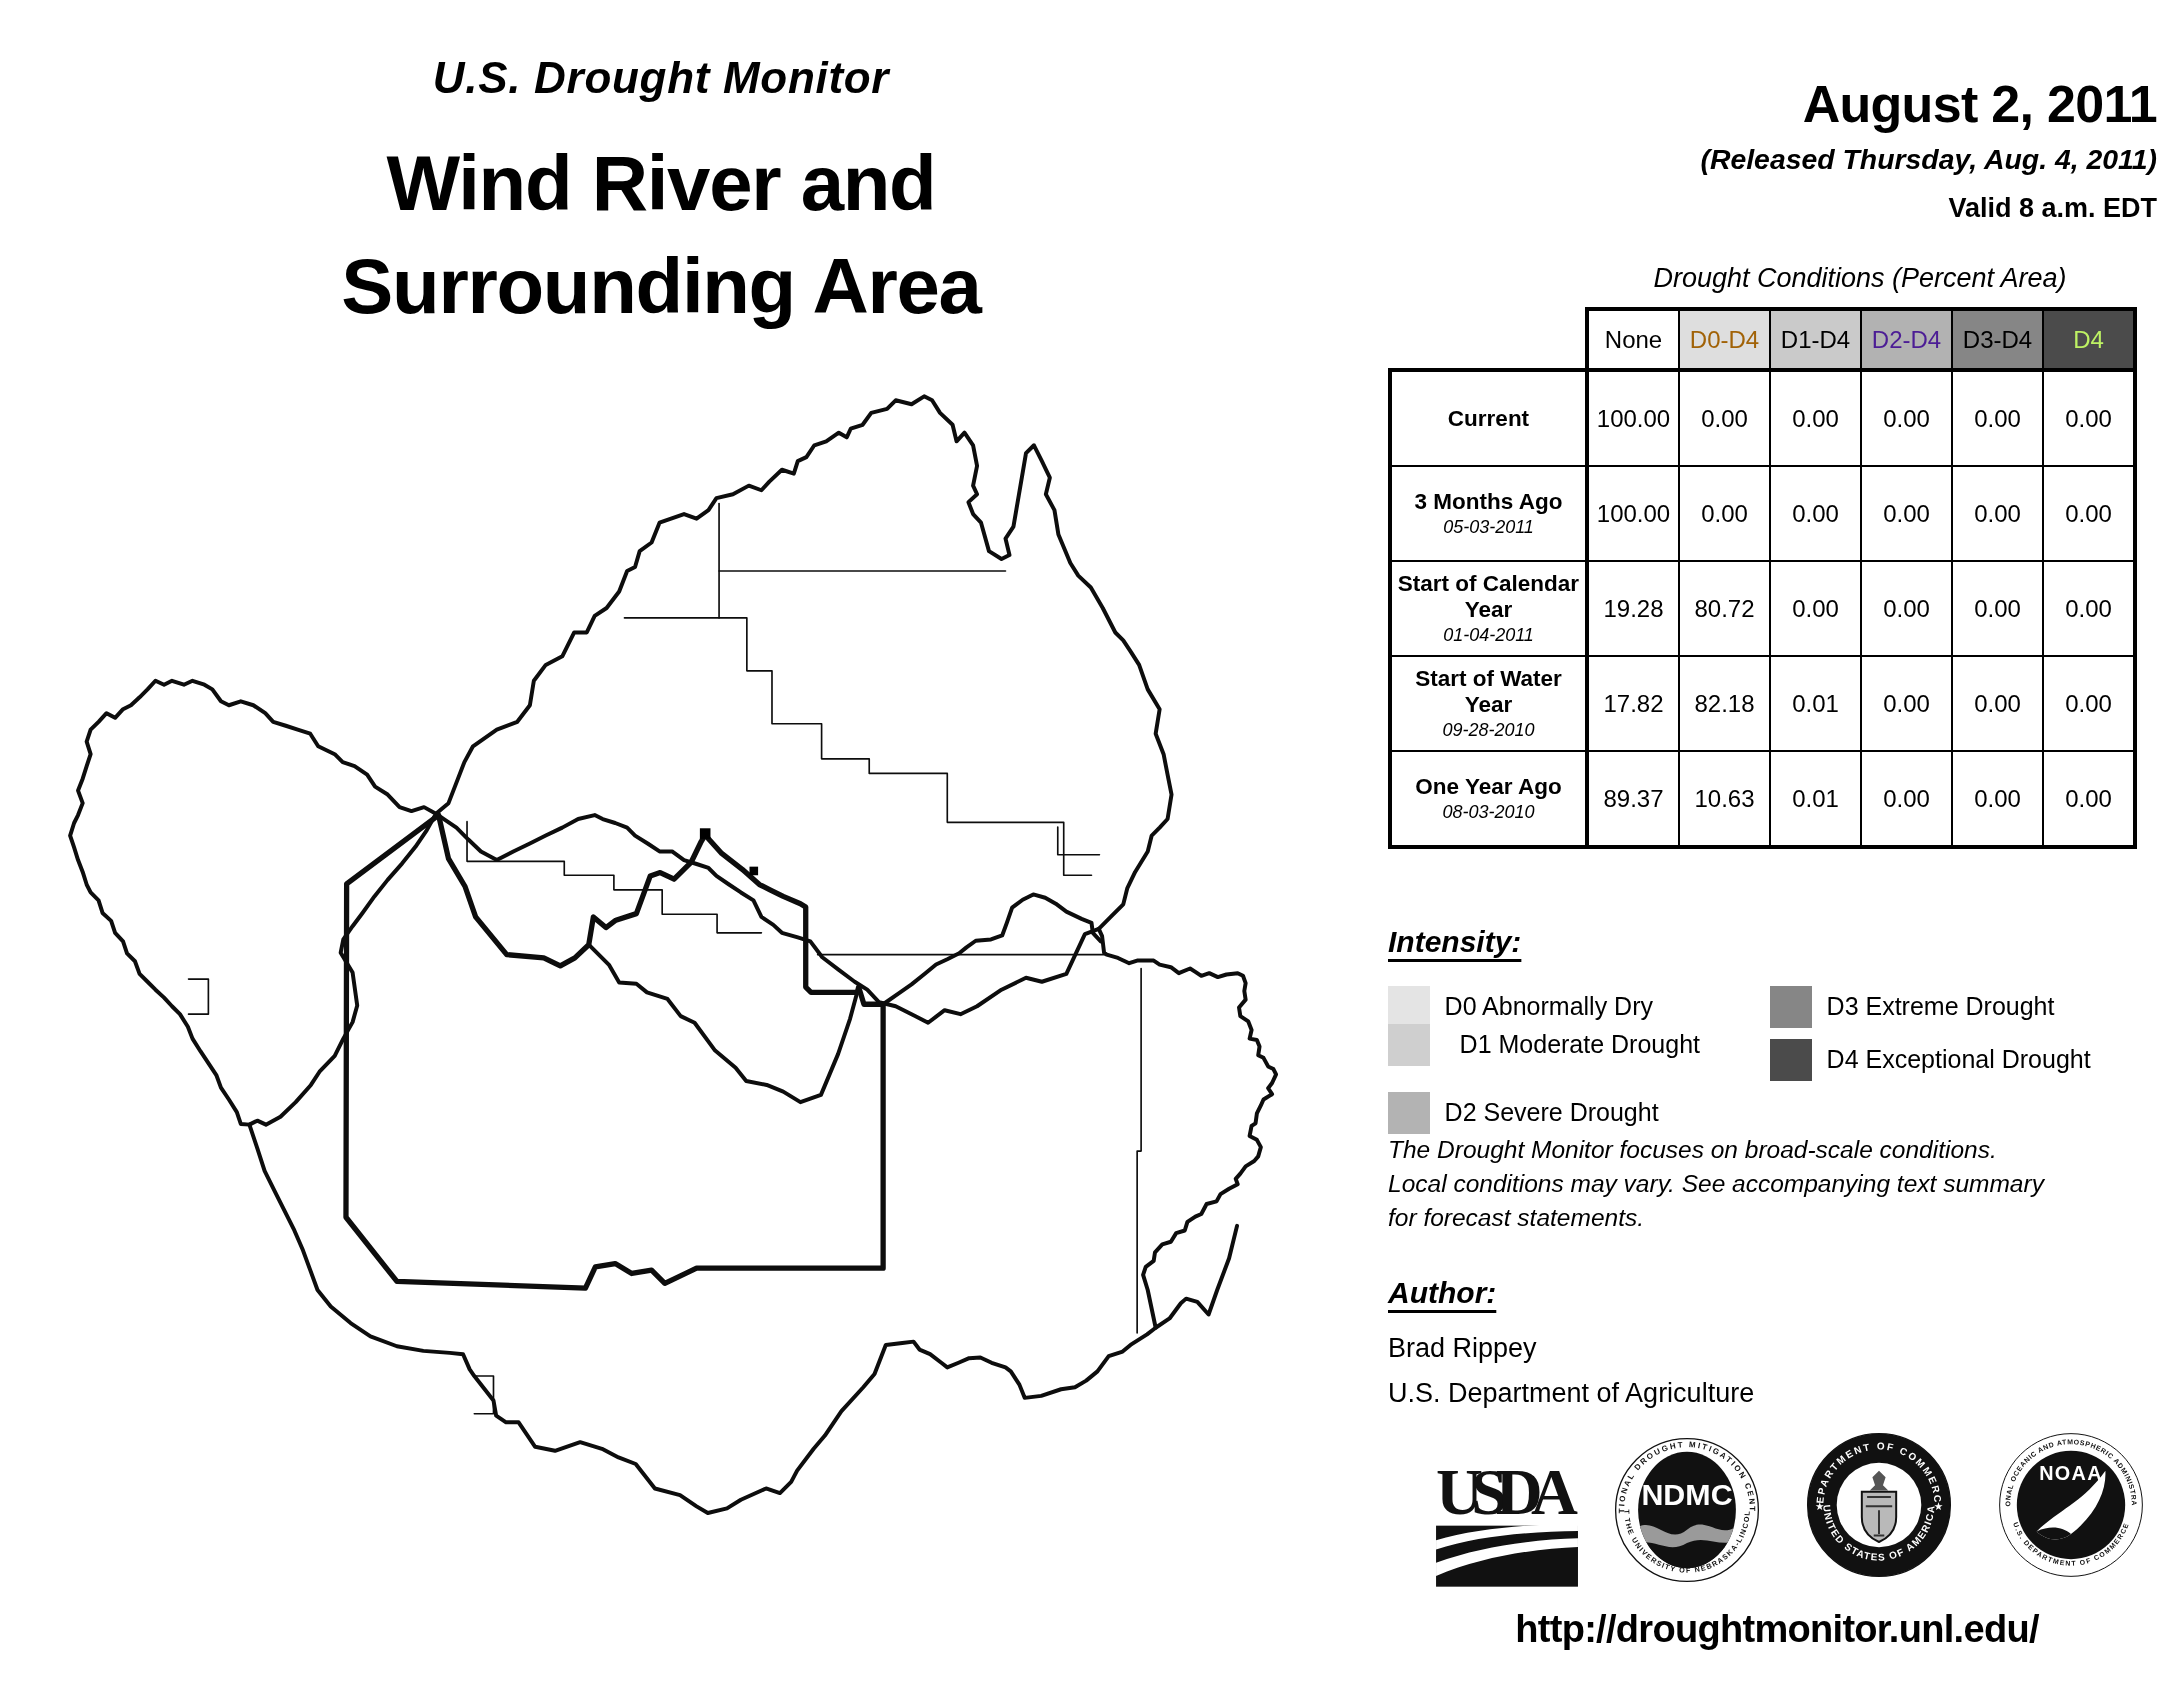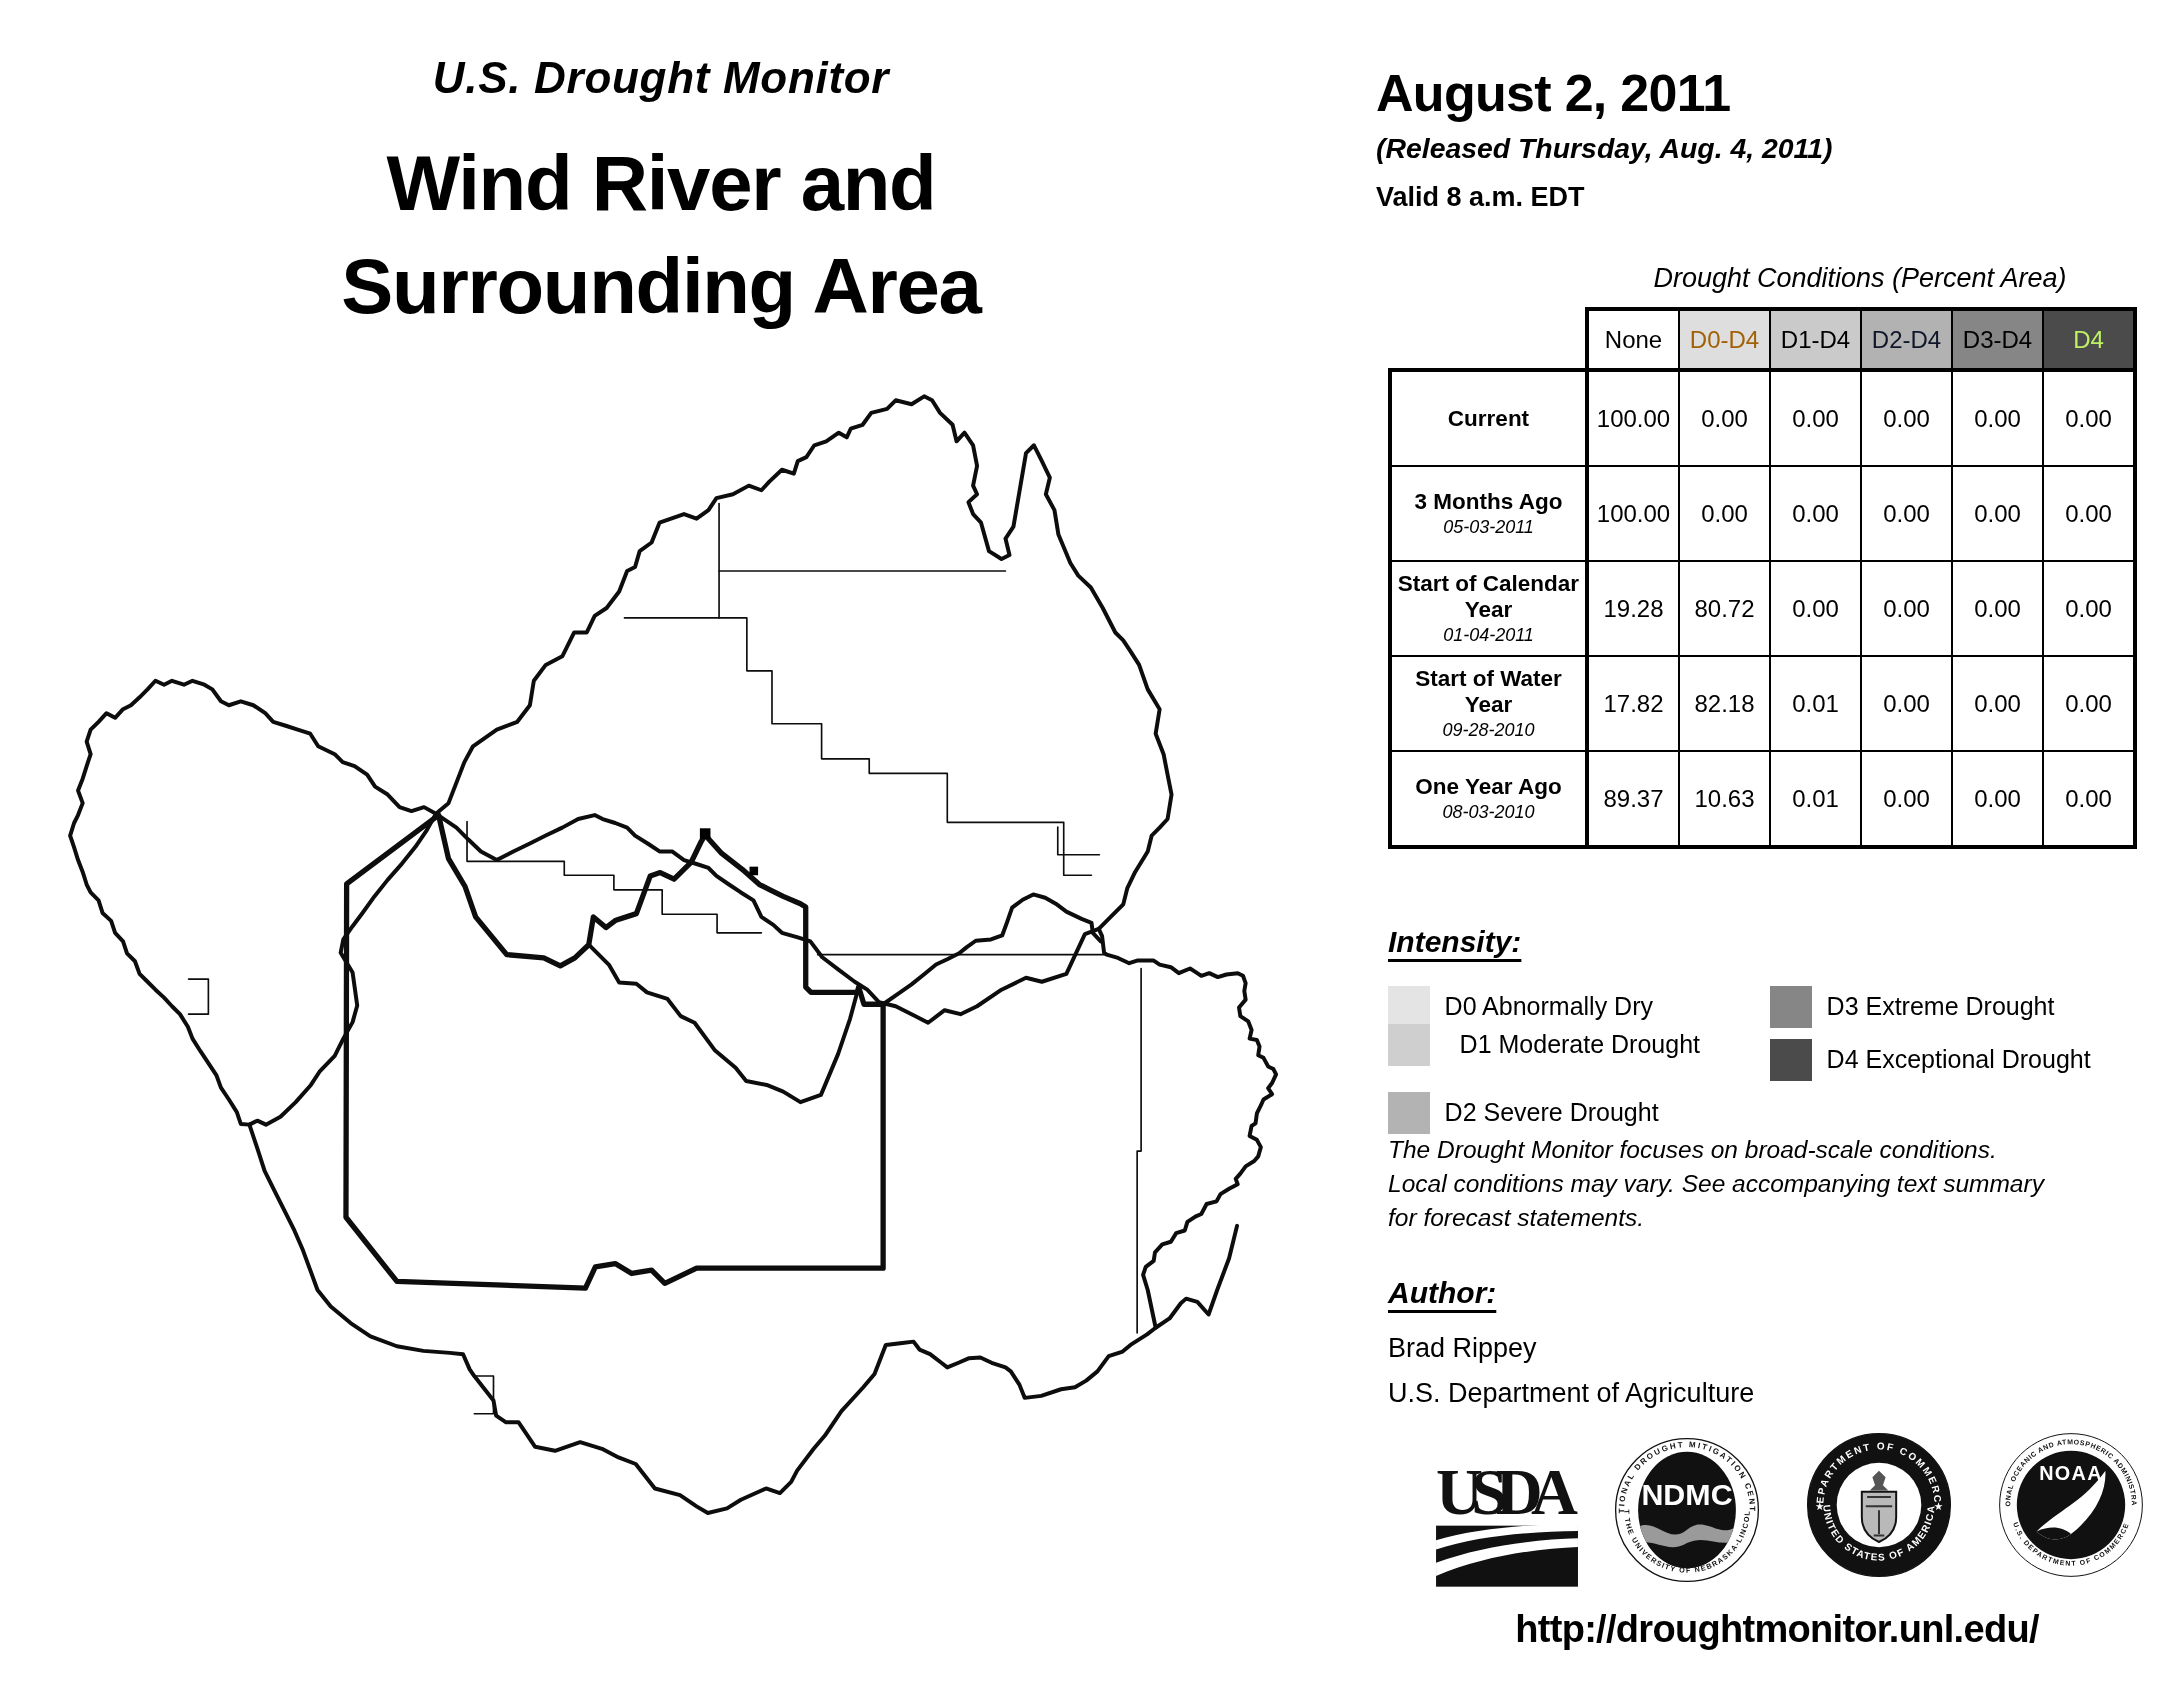--- a/index.html
+++ b/index.html
@@ -4,21 +4,21 @@
 <style>
   html,body{margin:0;padding:0;}
   body{
     width:2183px;height:1687px;position:relative;background:#ffffff;
     font-family:"Liberation Sans", sans-serif;color:#000;overflow:hidden;
   }
   
   .title-block{position:absolute;left:79px;top:53px;width:1164px;text-align:center;}
   .dm-program{font-size:44px;font-weight:bold;font-style:italic;letter-spacing:0.7px;}
   .dm-region{font-size:78px;font-weight:bold;line-height:1.32;letter-spacing:-1.3px;margin-top:29px;}
-  .date-block{position:absolute;left:1376px;top:63px;width:781px;text-align:left;}
+  .date-block{position:absolute;left:1376px;top:74px;width:781px;text-align:right;}
   .dm-date{font-size:52px;font-weight:bold;letter-spacing:-0.7px;}
   .dm-released{font-size:28.4px;font-weight:bold;font-style:italic;margin-top:9.3px;}
   .dm-valid{font-size:27px;font-weight:bold;margin-top:17px;}
 
   
   .panel-table{position:absolute;left:1388px;top:263px;width:751px;}
   .tbl-title{font-size:27px;font-style:italic;text-align:center;margin-left:198px;width:548px;}
   table.dmt{border-collapse:collapse;margin-top:13px;}
   table.dmt td,table.dmt th{border:2px solid #000;text-align:center;vertical-align:middle;
     font-size:24px;font-weight:normal;padding:0;}
@@ -29,21 +29,21 @@
   table.dmt .rdate{font-weight:normal;font-style:italic;font-size:18px;display:block;margin-top:2.6px;}
   table.dmt tr.hdr th{border-top-width:4px;border-bottom-width:4px;}
   table.dmt tr.hdr th:first-of-type{border-left-width:4px;}
   table.dmt tr.hdr th:last-child{border-right-width:4px;}
   table.dmt td.val:last-child{border-right-width:4px;}
   table.dmt tr.first td{border-top-width:4px;}
   table.dmt tr.last td{border-bottom-width:4px;}
   .hc0{background:#ffffff;color:#000;}
   .hc1{background:#dedede;color:#a16207;}
   .hc2{background:#cacaca;color:#000;}
-  .hc3{background:#b2b2b2;color:#0f172a;}
+  .hc3{background:#b2b2b2;color:#4c1d95;}
   .hc4{background:#868686;color:#000000;}
   .hc5{background:#4b4b4b;color:#bef264;}
 
   
   .intensity{position:absolute;left:1388px;top:925px;width:781px;}
   .sec-head{font-size:30px;font-style:italic;font-weight:bold;text-decoration:underline;text-underline-offset:6.6px;}
   .leg-item{position:absolute;height:42px;display:flex;align-items:center;}
   .leg-sw{width:42px;height:42px;display:inline-block;flex:0 0 auto;}
   .leg-lab{font-size:25px;margin-left:14.6px;white-space:nowrap;}
   .sw-d0{background:#e4e4e4;}

